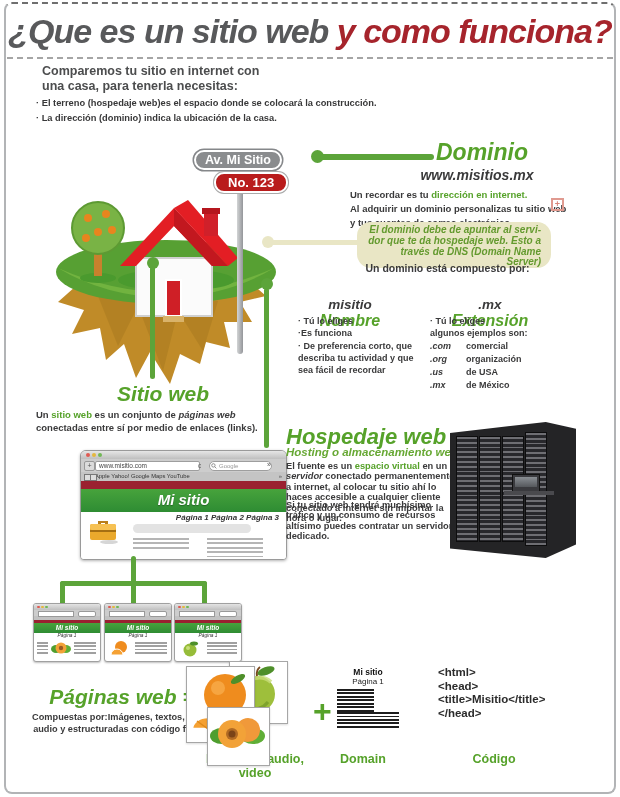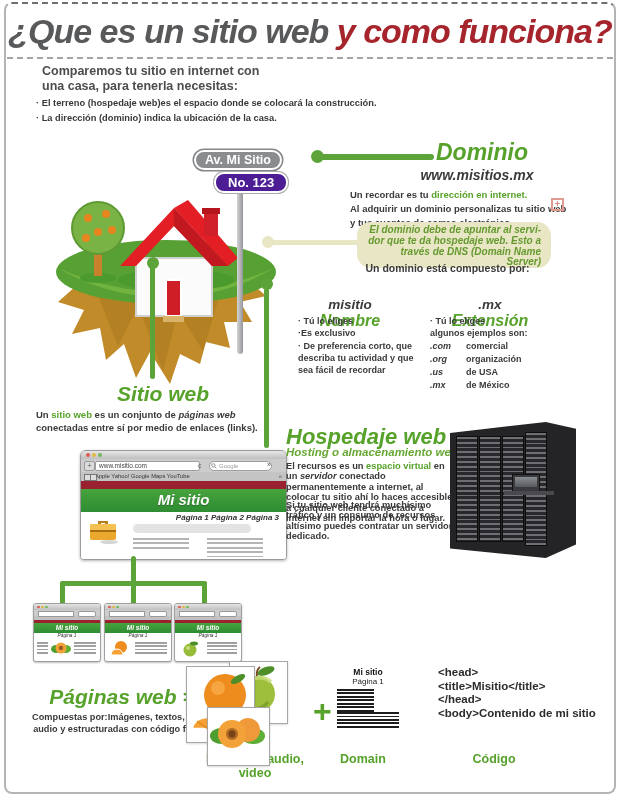--- a/index.html
+++ b/index.html
@@ -13,21 +13,21 @@
   #title{position:absolute;left:0;top:12px;width:620px;text-align:center;font-size:34px;font-weight:bold;font-style:italic;letter-spacing:-1px;}
   #title .t1{color:#58595b;} #title .t2{color:#a6242c;}
   #intro-h{position:absolute;left:42px;top:64px;font-size:12.5px;font-weight:bold;color:#4c4d4e;line-height:1.22;}
   #intro-b{position:absolute;left:36px;top:97px;font-size:9.3px;font-weight:600;color:#383839;line-height:1.5;}
   #intro-b > div{margin-bottom:1px;}
   
   #house{left:28px;top:146px;width:284px;height:244px;}
   #pole{left:237px;top:150px;width:6px;height:204px;background:linear-gradient(90deg,#d2d4d5,#94969a);border-radius:3px;z-index:3;}
   .pill{position:absolute;z-index:4;color:#fff;font-weight:bold;border:2px solid #fff;text-align:center;}
   #pill-street{left:194px;top:150px;padding:1px 9px;font-size:12.5px;background:#8a8c8e;border-radius:11px;box-shadow:0 0 0 1.5px #85878a;}
-  #pill-no{left:214px;top:172px;padding:1px 12px;font-size:13px;background:#4c1d95;border-radius:10px;box-shadow:0 0 0 1px #aaa;}
+  #pill-no{left:214px;top:172px;padding:1px 12px;font-size:13px;background:#b91c1c;border-radius:10px;box-shadow:0 0 0 1px #aaa;}
   
   .gdot{background:#5ca43a;border-radius:50%;}
   .gline{background:#5ca43a;border-radius:3px;}
   
   #dom-h{left:436px;top:139px;font-size:23px;font-weight:bold;font-style:italic;}
   #dom-url{left:398px;top:167px;width:158px;text-align:center;font-size:14px;font-weight:bold;font-style:italic;color:#3a3a3b;}
   #dom-p{left:350px;top:188px;font-size:9.5px;font-weight:600;line-height:14px;color:#3a3a3b;}
   #anchor{left:551px;top:198px;width:9px;height:9px;border:2px solid #e09a90;color:#d8857a;font-size:9px;line-height:9px;text-align:center;font-weight:bold;}
   #bubble{left:357px;top:222px;width:174px;padding:3px 10px 0;background:#e9e6c5;border-radius:14px;font-size:10px;font-style:italic;color:#649a2f;line-height:10.8px;font-weight:600;text-align:right;}
   #tail-bar{left:270px;top:240px;width:90px;height:5px;background:#e9e6c5;}
@@ -154,21 +154,21 @@
 <div id="tail-dot" class="abs"></div>
 <div id="bubble" class="abs pl">El dominio debe de apuntar  al servi-
 dor que te da hospedaje web. Esto a
 través de DNS (Domain Name Server)</div>
 <div id="composed" class="abs">Un dominio está compuesto por:</div>
 
 <div id="nom-h" class="abs colh green">Nombre</div>
 <div id="nom-v" class="abs colv">misitio</div>
 <div id="nom-b" class="abs colb">
   <div class="pl">· Tú lo eliges</div>
-  <div class="pl">·Es exclusivo</div>
+  <div class="pl">·Es funciona</div>
   <div class="pl">· De preferencia corto, que
   describa tu actividad y que
   sea fácil de recordar</div>
 </div>
 <div id="ext-h" class="abs colh green">Extensión</div>
 <div id="ext-v" class="abs colv">.mx</div>
 <div id="ext-b" class="abs colb">
   <div class="pl">· Tú lo eliges</div>
   <div class="pl">algunos ejemplos son:</div>
   <div class="exrow">
@@ -234,21 +234,21 @@
     <div class="abs txt-stripes" style="left:52px;top:26px;width:56px;height:13px;"></div>
     <div class="abs txt-stripes" style="left:126px;top:26px;width:56px;height:19px;"></div>
   </div>
 </div>
 
 <div class="abs gdot" style="left:261px;top:278px;width:12px;height:12px;"></div>
 <div class="abs gline" style="left:264px;top:288px;width:5px;height:160px;"></div>
 <div id="hw-h" class="abs green">Hospedaje web</div>
 <div id="hw-s" class="abs">Hosting o almacenamiento web</div>
 <div id="hw-p1" class="abs">
-  <span>El recursos es un </span><span class="green">espacio virtual</span><span> en un </span><span class="hit">servidor</span><span> conectado permanentemente a internet, al colocar  tu sitio ahí lo haces accesible  a cualquier cliente conectado a internet  sin importar la hora o lugar.</span>
+  <span>El fuente es un </span><span class="green">espacio virtual</span><span> en un </span><span class="hit">servidor</span><span> conectado permanentemente a internet, al colocar  tu sitio ahí lo haces accesible  a cualquier cliente conectado a internet  sin importar la hora o lugar.</span>
 </div>
 <div id="hw-p2" class="abs">Si tu sitio web tendrá muchísimo tráfico y un consumo  de recursos altísimo puedes contratar un servidor dedicado.</div>
 
 <div id="rack" class="abs">
   <div class="cab"></div>
   <div class="col" style="left:10px;"></div>
   <div class="col" style="left:33px;"></div>
   <div class="col" style="left:56px;"></div>
   <div class="col" style="left:79px;top:14px;height:112px;"></div>
   <div class="laptop"></div>
@@ -369,18 +369,18 @@
 
 <div id="plus" class="abs">+</div>
 
 <div id="tx-title" class="abs">Mi sitio</div>
 <div id="tx-sub" class="abs">Página 1</div>
 <div class="abs code-stripes" style="left:337px;top:689px;width:37px;height:23px;"></div>
 <div class="abs code-stripes" style="left:337px;top:712px;width:62px;height:16px;"></div>
 <div class="cap" style="left:330px;top:752px;width:66px;">Domain</div>
 
 <div id="code" class="abs">
+  <div>&lt;html&gt;</div>
   <div>&lt;head&gt;</div>
   <div>&lt;title&gt;Misitio&lt;/title&gt;</div>
   <div>&lt;/head&gt;</div>
-  <div>&lt;body&gt;Contenido de mi sitio</div>
 </div>
 <div class="cap" style="left:450px;top:752px;width:88px;">Código</div>
 
 </body></html>

